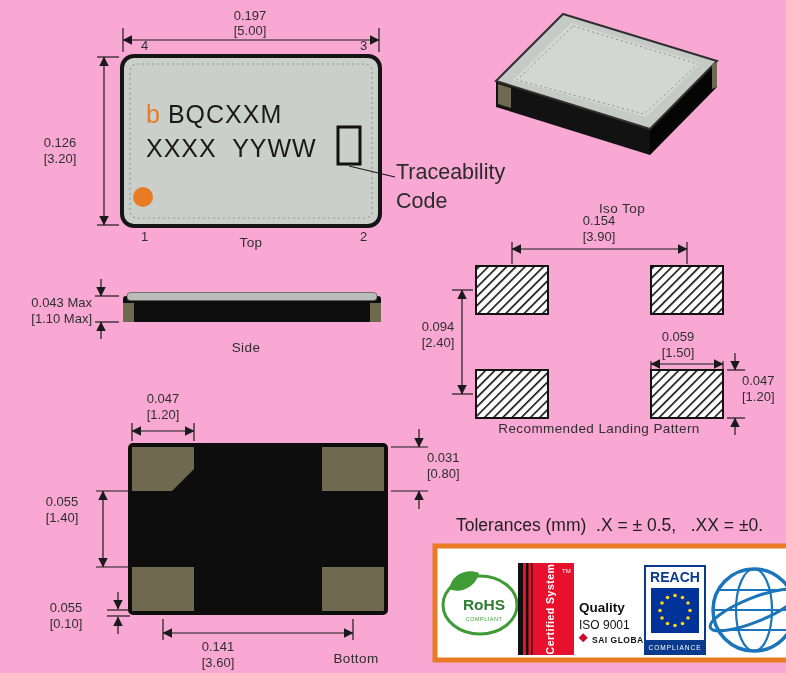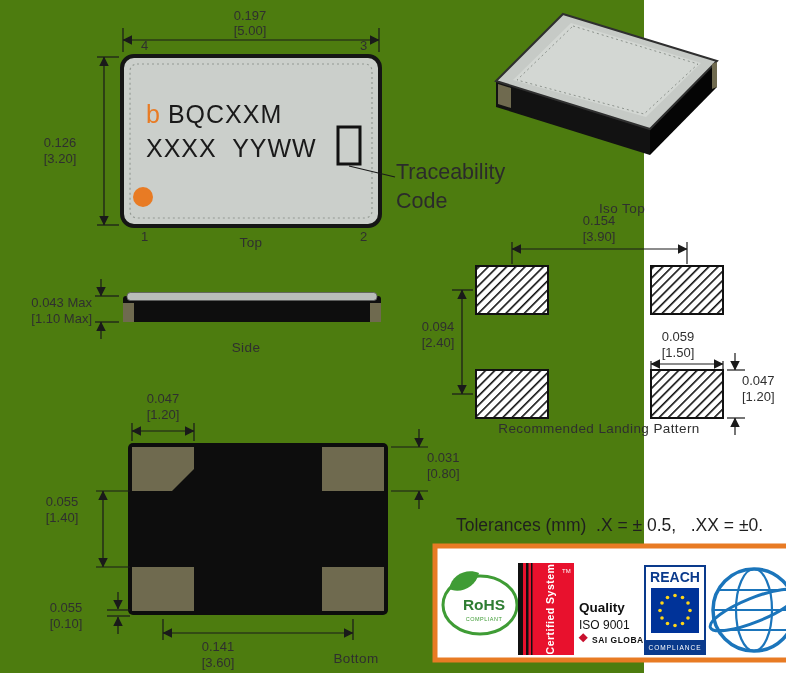--- a/index.html
+++ b/index.html
@@ -1,17 +1,17 @@
 <!DOCTYPE html>
 <html><head>
 <meta charset="utf-8">
 <style>
   html,body{margin:0;padding:0;}
   body{width:786px;height:673px;overflow:hidden;background:#ffffff;}
-  #canvas{position:relative;width:644px;height:673px;background:#4d7c0f;}
+  #canvas{position:relative;width:786px;height:673px;background:#f9a8d4;}
   svg text{font-family:"Liberation Sans",sans-serif;fill:#2f2f2f;}
   .mid{text-anchor:middle;}
   .end{text-anchor:end;}
   .dim{font-size:13px;}
   .pin{font-size:13px;}
   .viewlabel{font-size:13.5px;letter-spacing:.4px;}
   .marking{font-size:25px;letter-spacing:1px;fill:#1a1a1a;}
   .callout{font-size:21.5px;fill:#2b2b2b;}
   .tol{font-size:17.5px;fill:#1f1f1f;}
   .dl{stroke:#1a1a1a;stroke-width:1.2;fill:none;}

